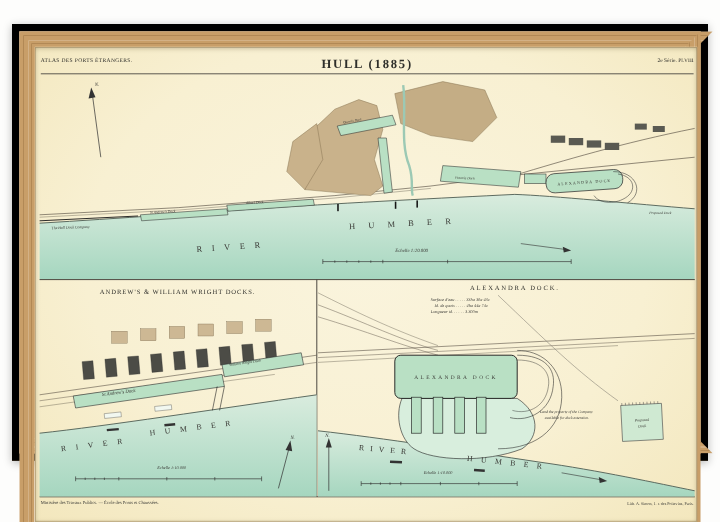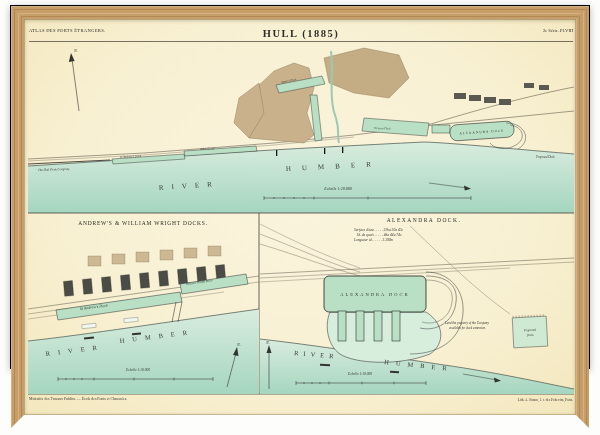--- a/index.html
+++ b/index.html
@@ -1,19 +1,19 @@
 <!DOCTYPE html>
 <html><head>
 <meta charset="utf-8">
 <style>
   html,body{margin:0;padding:0;background:#fdfdfc;}
   .scene{position:relative;width:600px;height:435px;background:#fdfdfc;overflow:hidden;
          font-family:"Liberation Serif", serif;}
-  .frame{position:absolute;left:10px;top:5px;width:580px;height:364px;
-         background:#c89e68;border:1px solid #000000;box-sizing:border-box;
+  .frame{position:absolute;left:10px;top:20px;width:580px;height:364px;
+         background:#c89e68;border:6px solid #000000;box-sizing:border-box;
          box-shadow:0 2px 7px rgba(0,0,0,.28), inset 0 0 0 1px rgba(255,255,255,.25);}
   .fstrip{position:absolute;}
   .fh{background:#c89e68 repeating-linear-gradient(180deg, rgba(255,255,255,.20) 0 1px,
       rgba(0,0,0,0) 1px 3px, rgba(110,72,28,.25) 3px 4px, rgba(0,0,0,0) 4px 7px);}
   .fv{background:#c89e68 repeating-linear-gradient(90deg, rgba(255,255,255,.20) 0 1px,
       rgba(0,0,0,0) 1px 3px, rgba(110,72,28,.25) 3px 4px, rgba(0,0,0,0) 4px 7px);}
   .ftop{left:0;top:0;width:578px;height:13px;clip-path:polygon(0 0,100% 0,calc(100% - 13px) 100%,13px 100%);}
   .fbot{left:0;bottom:0;width:578px;height:13px;clip-path:polygon(13px 0,calc(100% - 13px) 0,100% 100%,0 100%);}
   .flft{left:0;top:0;width:13px;height:422px;clip-path:polygon(0 0,100% 13px,100% calc(100% - 13px),0 100%);}
   .frgt{right:0;top:0;width:13px;height:422px;clip-path:polygon(0 13px,100% 0,100% 100%,0 calc(100% - 13px));}

